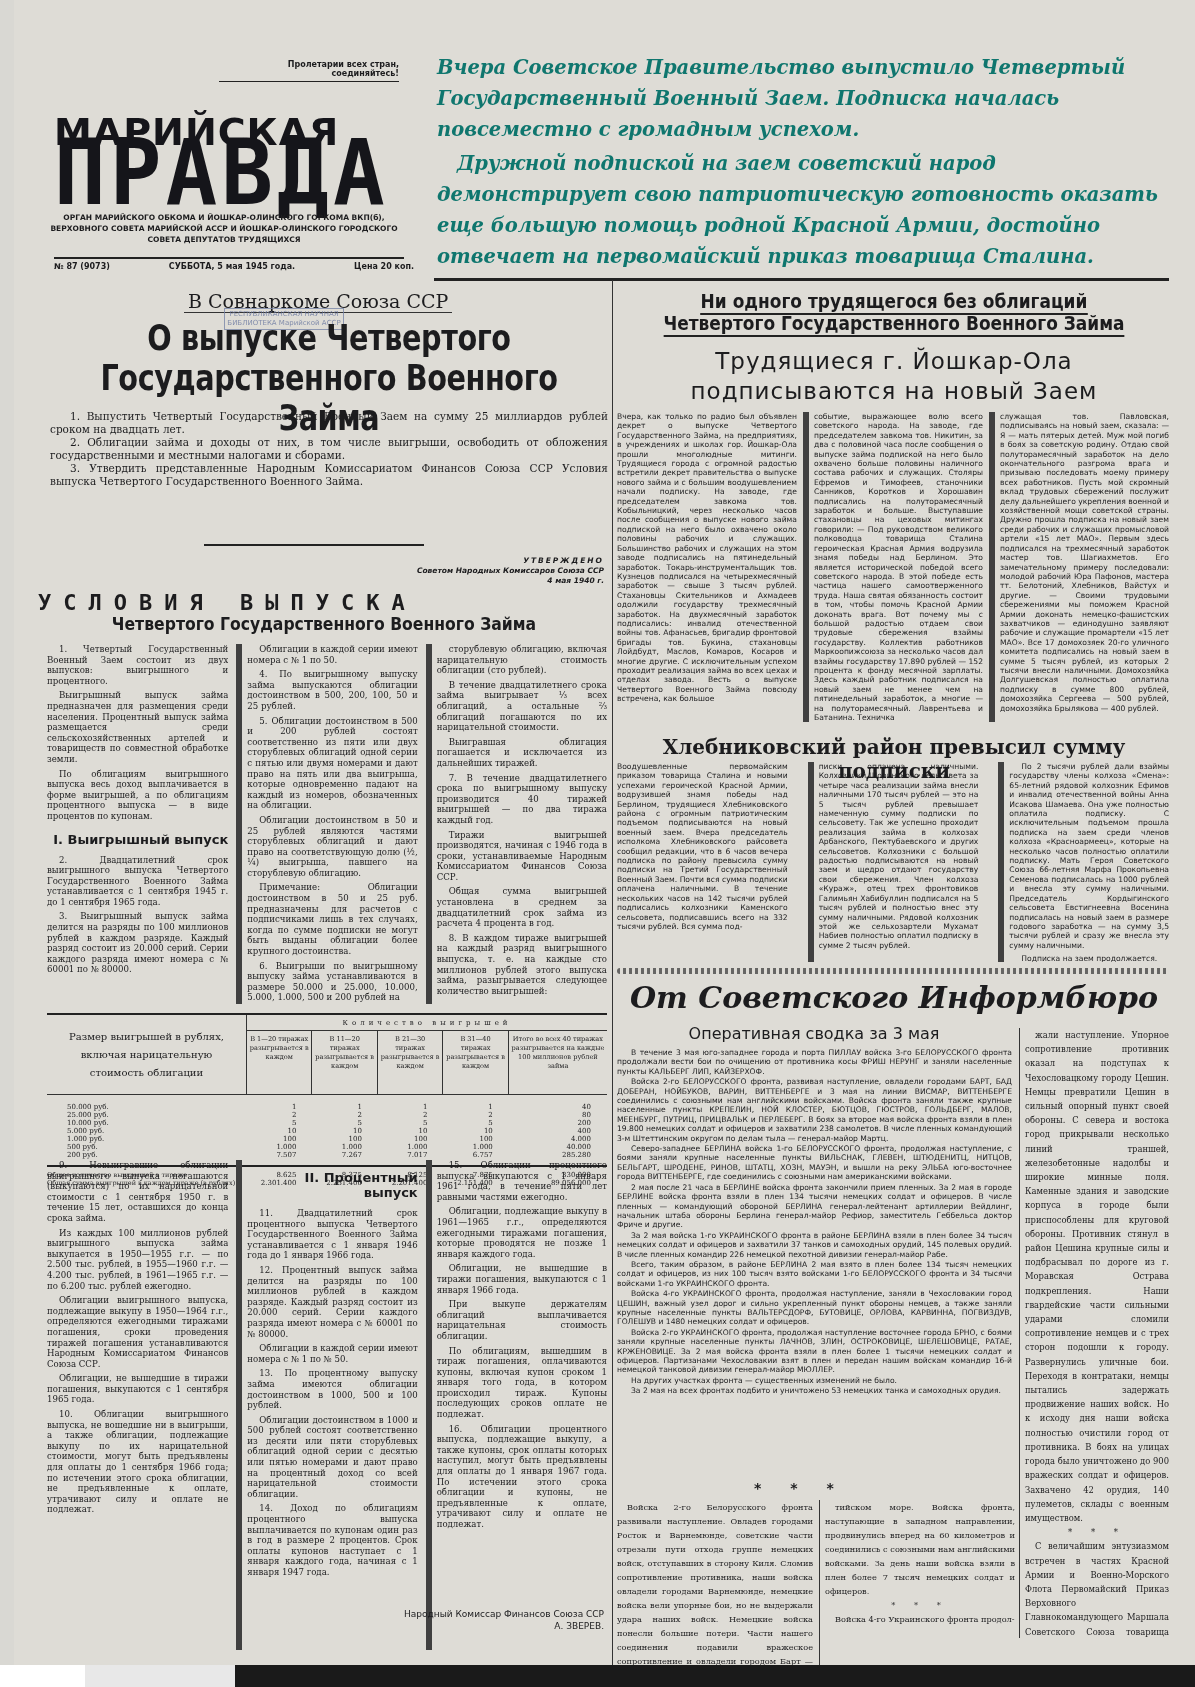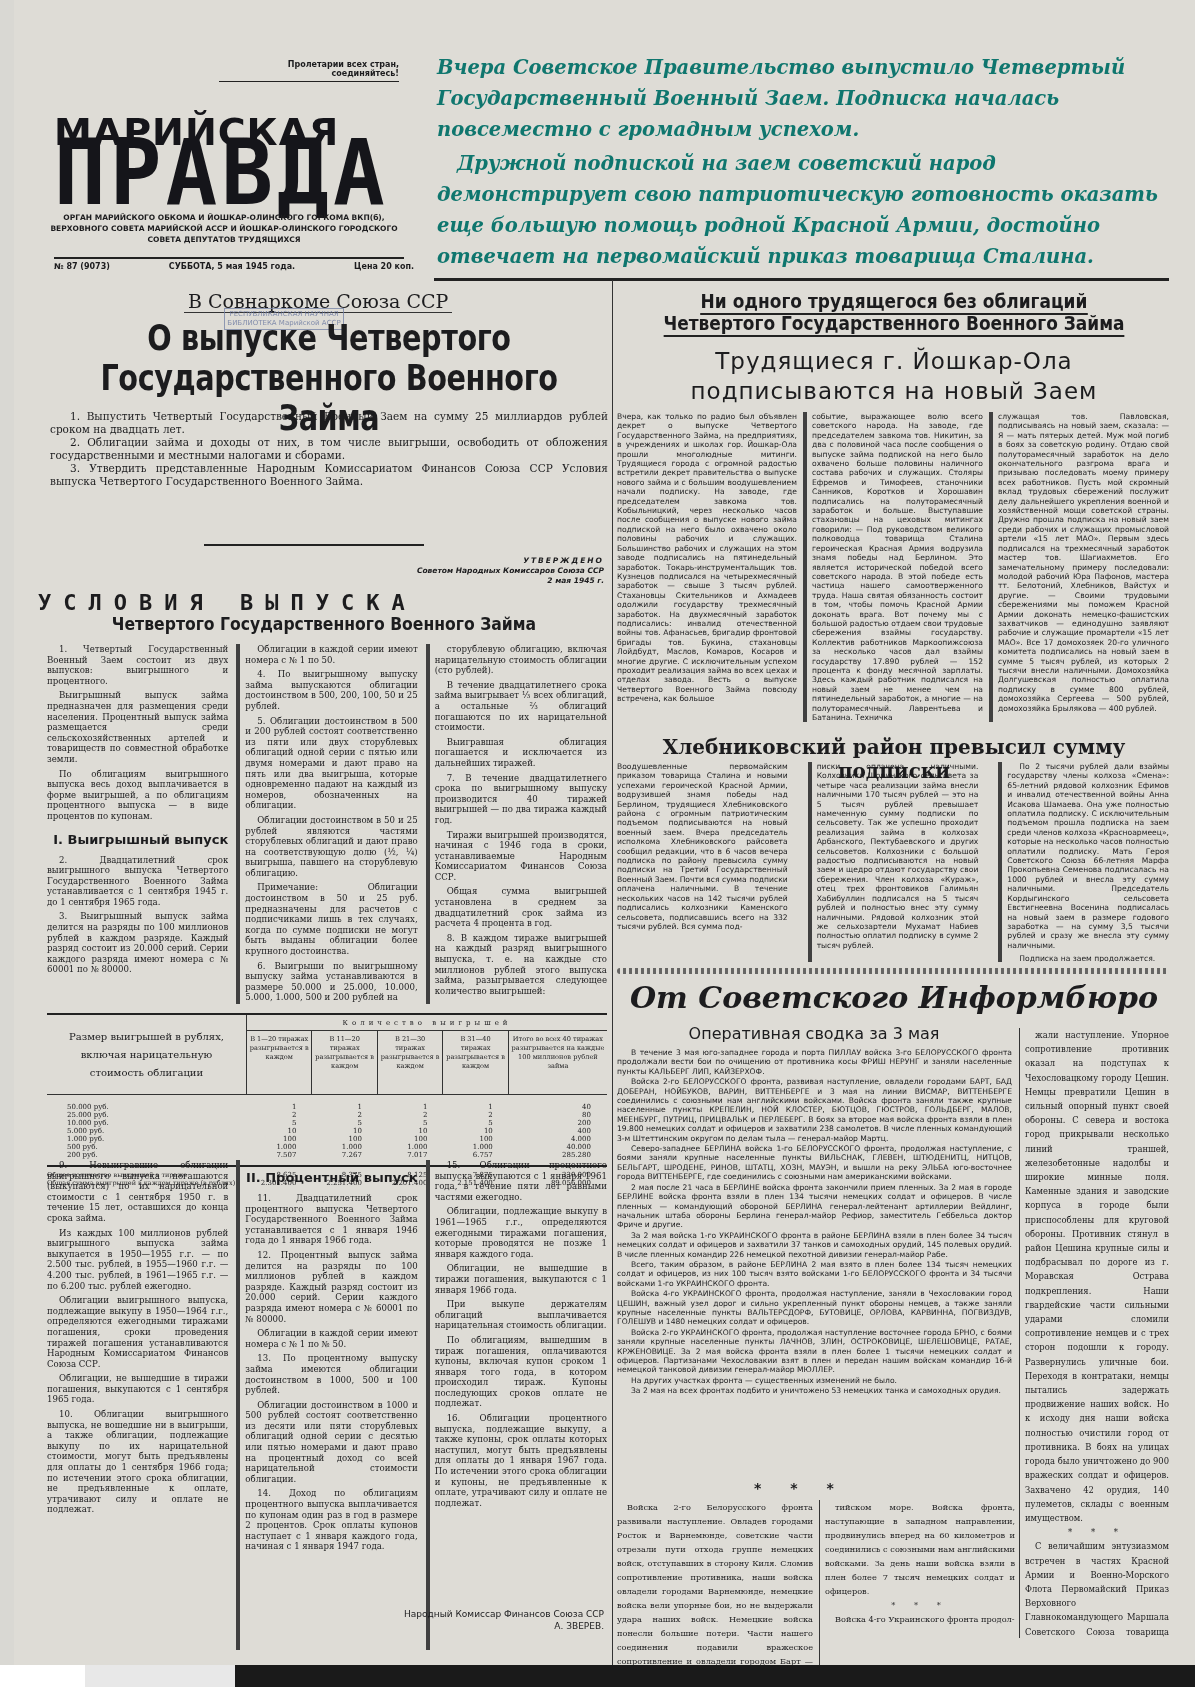--- a/index.html
+++ b/index.html
@@ -30,21 +30,21 @@
   .decree { position: absolute; left: 36px; top: 410px; width: 558px; font: 10.5px "DejaVu Serif", serif; line-height: 13px; text-align: justify; }
   .decree p { text-indent: 20px; }
   .decree-rule { position: absolute; left: 190px; top: 544px; width: 220px; border-top: 2px solid #222; }
   .approved { position: absolute; left: 330px; top: 556px; width: 260px; text-align: right; font: italic bold 7.5px "DejaVu Sans", sans-serif; line-height: 10px; }
   .approved .t { letter-spacing: 2px; }
   .conditions-h { position: absolute; left: 24px; top: 590px; width: 560px; font: bold 22px "DejaVu Sans Mono", monospace; letter-spacing: 12px; }
   .conditions-sub { position: absolute; left: 30px; top: 614px; width: 560px; text-align: center; font: bold 17px "DejaVu Sans", sans-serif; transform: scaleX(0.92); }
 
   .cols3 { position: absolute; left: 33px; top: 644px; width: 560px; height: 360px; display: grid; grid-template-columns: 1fr 1fr 1fr; column-gap: 8px; }
   .col { font: 8.6px "DejaVu Serif", serif; line-height: 10.6px; text-align: justify; overflow: hidden; }
-  .col + .col { border-left: 4px solid #404040; padding-left: 5px; }
+  .col + .col { border-left: 6px solid #404040; padding-left: 5px; }
   .col p { text-indent: 12px; margin-bottom: 4px; }
   .col h4 { text-align:right; font: bold 13px "DejaVu Sans", sans-serif; margin: 10px 0 8px; }
 
   
   .prize { position: absolute; left: 33px; top: 1013px; width: 560px; font: 7px "DejaVu Serif", serif; border-top: 2px solid #222; }
   .prize-head { display: grid; grid-template-columns: 200px 1fr; border-bottom: 1px solid #333; height: 80px; }
   .prize-head .left { display:flex; align-items:center; justify-content:center; text-align:center; line-height: 18px; padding: 0 6px; border-right: 1px solid #333; font-size: 10px; }
   .prize-head .right { display:grid; grid-template-rows: 16px 1fr; }
   .prize-head .qty { text-align:center; letter-spacing: 4px; border-bottom: 1px solid #333; line-height: 16px; }
   .prize-head .cols { display: grid; grid-template-columns: 1fr 1fr 1fr 1fr 1.5fr; }
@@ -110,21 +110,21 @@
   <div class="h-main">О выпуске Четвертого Государственного Военного Займа</div>
   <div class="decree">
     <p>1. Выпустить Четвертый Государственный Военный Заем на сумму 25 миллиардов рублей сроком на двадцать лет.</p>
     <p>2. Облигации займа и доходы от них, в том числе выигрыши, освободить от обложения государственными и местными налогами и сборами.</p>
     <p>3. Утвердить представленные Народным Комиссариатом Финансов Союза ССР Условия выпуска Четвертого Государственного Военного Займа.</p>
   </div>
   <div class="decree-rule"></div>
   <div class="approved">
     <div class="t">УТВЕРЖДЕНО</div>
     <div>Советом Народных Комиссаров Союза ССР</div>
-    <div>2 мая 1945 г.</div>
+    <div>4 мая 1940 г.</div>
   </div>
   <div class="conditions-h">УСЛОВИЯ ВЫПУСКА</div>
   <div class="conditions-sub">Четвертого Государственного Военного Займа</div>
 
   <div class="cols3">
     <div class="col">
       <p>1. Четвертый Государственный Военный Заем состоит из двух выпусков: выигрышного и процентного.</p>
       <p>Выигрышный выпуск займа предназначен для размещения среди населения. Процентный выпуск займа размещается среди сельскохозяйственных артелей и товариществ по совместной обработке земли.</p>
       <p>По облигациям выигрышного выпуска весь доход выплачивается в форме выигрышей, а по облигациям процентного выпуска — в виде процентов по купонам.</p>
       <h4>I. Выигрышный выпуск</h4>

